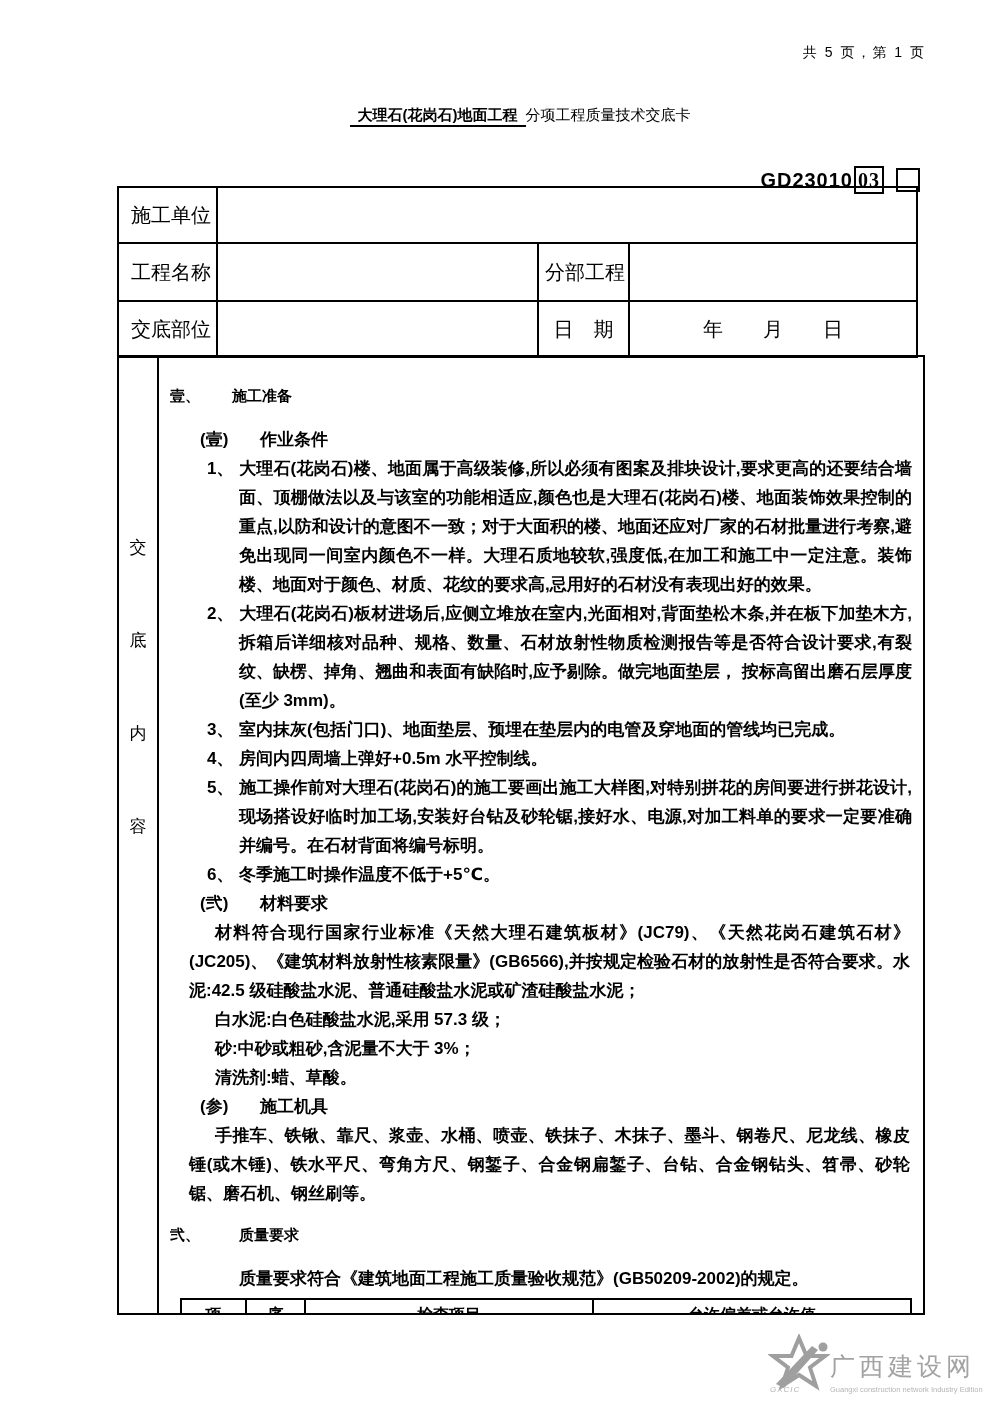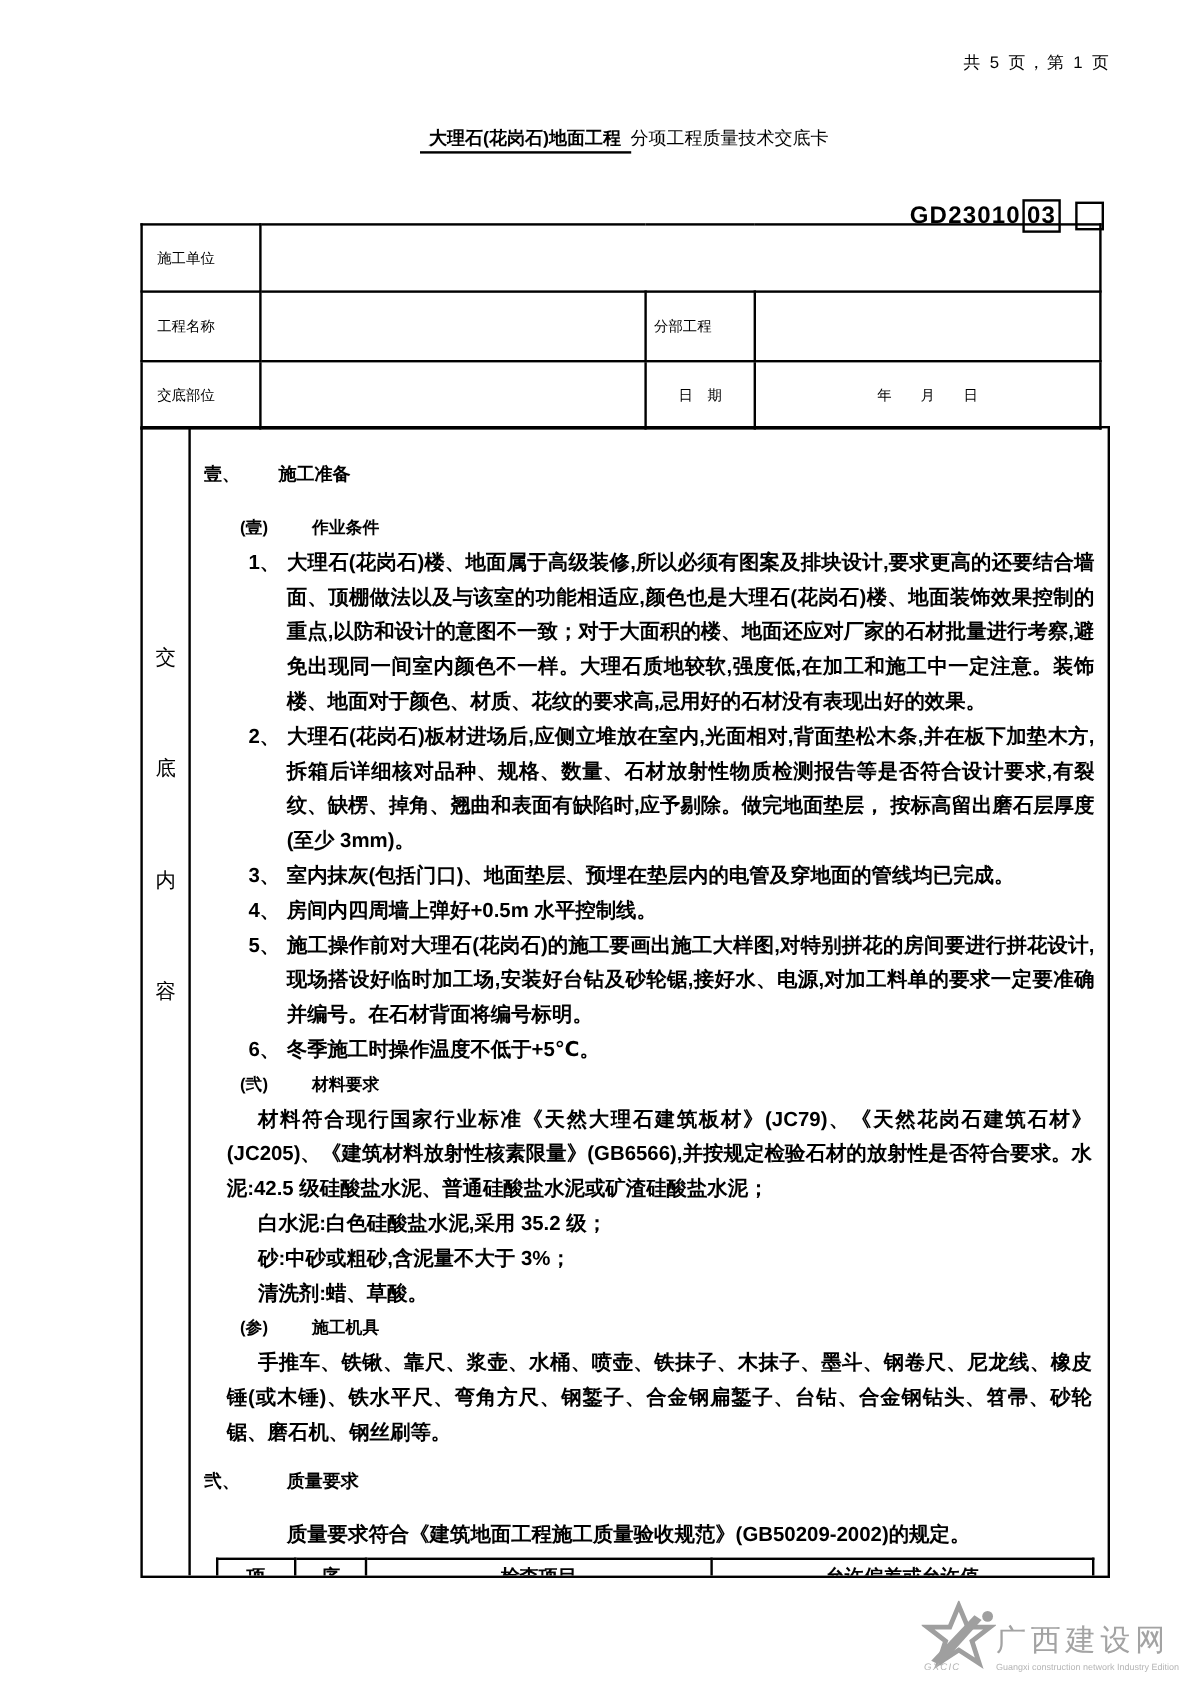--- a/index.html
+++ b/index.html
@@ -23,31 +23,31 @@
     padding: 0 8px 2px 8px;
   }
   .title-suffix { font-weight: 400; }
   .code-line {
     position: absolute; top: 146px; right: 72px;
     font-size: 20px; font-weight: 800; letter-spacing: 1px;
     display: flex; align-items: center; margin-top: 20px;
   }
   .code-boxed {
     display: inline-block; border: 2px solid #000;
-    padding: 0 2px; margin-left: 1px; line-height: 24px;
+    padding: 0 2px; margin-left: 1px; line-height: 24px; font-family: Liberation Serif, serif;
   }
   .blank-box {
     display: inline-block; width: 24px; height: 24px;
     border: 2px solid #000; margin-left: 12px;
   }
   
   table.info {
     position: absolute; left: 117px; top: 186px;
     width: 801px; border-collapse: collapse; table-layout: fixed;
-    font-size: 12px;
+    font-size: 20px;
   }
   table.info td { border: 2px solid #000; padding-left: 12px; }
   table.info tr.r1 td { height: 56px; }
   table.info tr.r2 td { height: 58px; }
   table.info tr.r3 td { height: 56px; }
   td.lbl2 { padding-left: 6px !important; }
   td.datecell { text-align: center; padding-left: 0 !important; }
   
   .content-box {
     position: absolute; left: 117px; top: 355px;
@@ -64,21 +64,21 @@
   .side-strip span { margin-bottom: 76px; }
   .content-area {
     flex: 1; padding: 16px 12px 0 0;
     font-size: 17px; line-height: 29px; font-weight: 600;
   }
   .sec { font-weight: 800; font-size: 15px; line-height: 30px; margin-left: 11px; }
   .sec1 { margin-top: 8px; }
   .sec .num { display: inline-block; width: 62px; }
   .h2 { margin-top: 12px; }
   .h2 .num { width: 69px; }
-  .sub { font-weight: 800; font-size: 14px; line-height: 29px; margin-left: 41px; }
+  .sub { font-weight: 800; font-size: 17px; line-height: 29px; margin-left: 41px; }
   .sub1 { margin-top: 14px; }
   .sub .num { display: inline-block; width: 60px; }
   .item { padding-left: 80px; text-indent: -32px; text-align: justify; }
   .item .num { display: inline-block; width: 32px; text-indent: 0; }
   .para { margin-left: 30px; padding-right: 2px; text-indent: 26px; text-align: justify; }
   .mline { margin-left: 56px; }
   .qintro { margin-left: 80px; margin-top: 14px; }
   table.qtable {
     margin: 5px 0 0 21px; width: 732px;
     border-collapse: collapse; table-layout: fixed;
@@ -177,21 +177,21 @@
       <span class="num">5、</span><span>施工操作前对大理石(花岗石)的施工要画出施工大样图,对特别拼花的房间要进行拼花设计,现场搭设好临时加工场,安装好台钻及砂轮锯,接好水、电源,对加工料单的要求一定要准确并编号。在石材背面将编号标明。</span>
     </div>
     <div class="item">
       <span class="num">6、</span><span>冬季施工时操作温度不低于+5℃。</span>
     </div>
 
     <div class="sub">
       <span class="num">(弐)</span><span>材料要求</span>
     </div>
     <div class="para">材料符合现行国家行业标准《天然大理石建筑板材》(JC79)、《天然花岗石建筑石材》(JC205)、《建筑材料放射性核素限量》(GB6566),并按规定检验石材的放射性是否符合要求。水泥:42.5 级硅酸盐水泥、普通硅酸盐水泥或矿渣硅酸盐水泥；</div>
-    <div class="mline">白水泥:白色硅酸盐水泥,采用 35.2 级；</div>
+    <div class="mline">白水泥:白色硅酸盐水泥,采用 57.3 级；</div>
     <div class="mline">砂:中砂或粗砂,含泥量不大于 3%；</div>
     <div class="mline">清洗剂:蜡、草酸。</div>
 
     <div class="sub">
       <span class="num">(参)</span><span>施工机具</span>
     </div>
     <div class="para">手推车、铁锹、靠尺、浆壶、水桶、喷壶、铁抹子、木抹子、墨斗、钢卷尺、尼龙线、橡皮锤(或木锤)、铁水平尺、弯角方尺、钢錾子、合金钢扁錾子、台钻、合金钢钻头、笤帚、砂轮锯、磨石机、钢丝刷等。</div>
 
     <div class="sec h2">
       <span class="num">弐、</span><span>质量要求</span>

